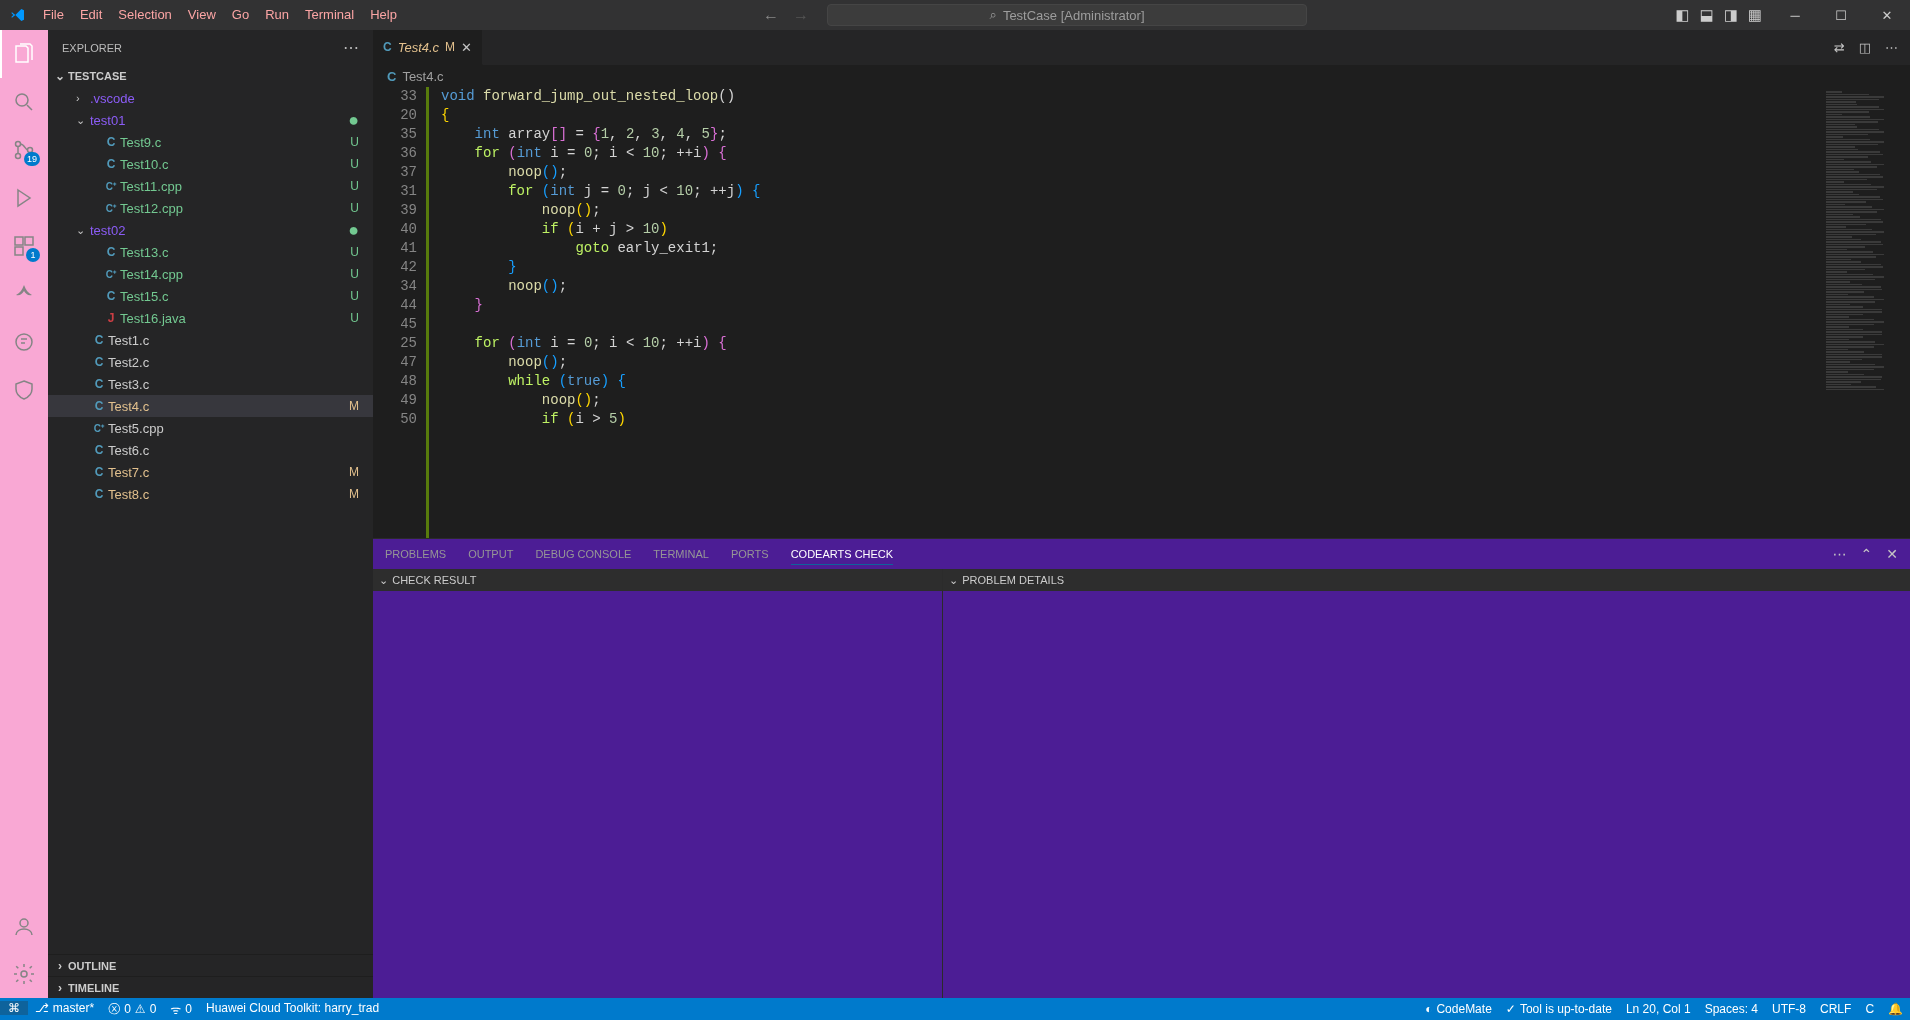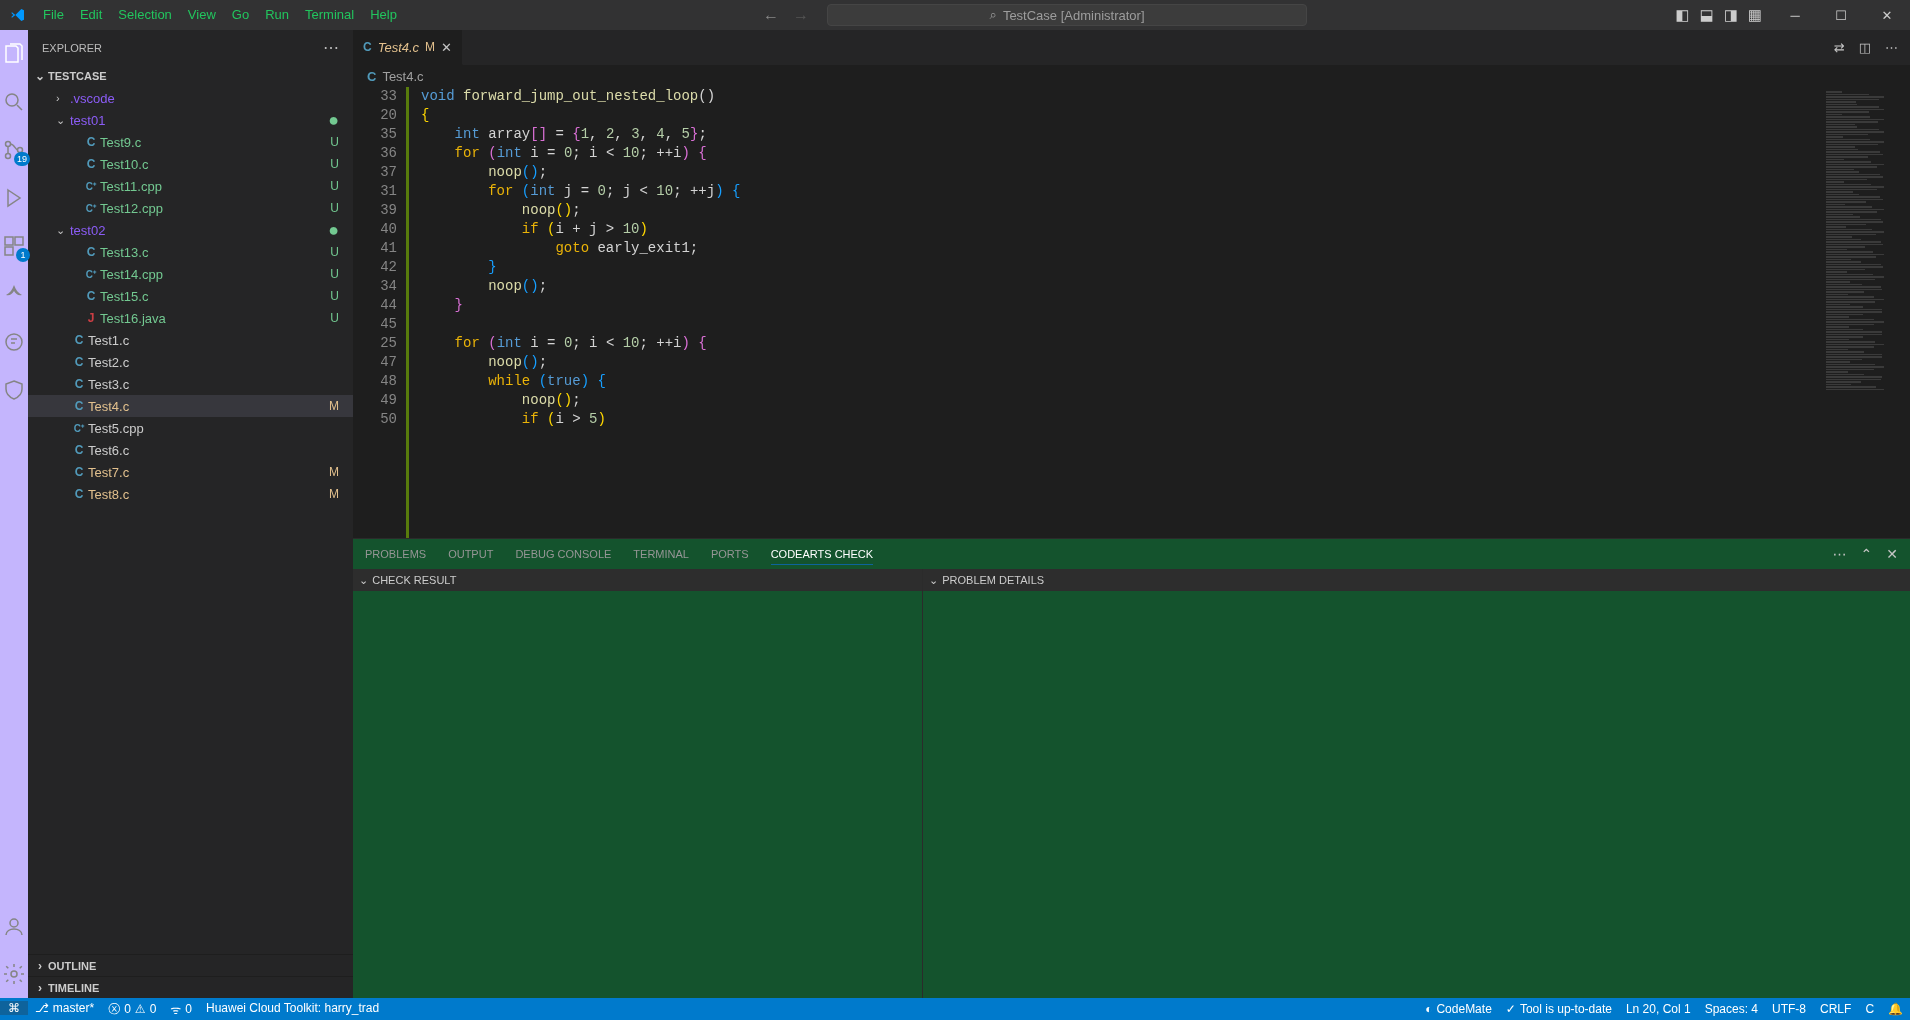--- a/index.html
+++ b/index.html
@@ -11,41 +11,41 @@
   display: flex; flex-direction: column;
 }
 .titlebar {
   height: 30px; background: #323233;
   display: flex; align-items: center;
   user-select: none;
 }
 .titlebar .logo { width: 35px; display: flex; align-items: center; justify-content: center; }
 .titlebar .logo svg { width: 16px; height: 16px; }
 .menubar { display: flex; }
-.menubar .item { padding: 0 8px; line-height: 30px; cursor: pointer; color: #22c55e; }
+.menubar .item { padding: 0 8px; line-height: 30px; cursor: pointer; color: #fca5a5; }
 .titlebar .center {
   flex: 1; display: flex; align-items: center; justify-content: center; gap: 8px;
 }
 .nav-arrows { display: flex; gap: 14px; margin-right: 10px; }
 .nav-arrows span { color: #888; cursor: pointer; font-size: 16px; }
 .command-center {
   width: 480px; height: 22px; background: #3c3c3c;
   border: 1px solid #454545; border-radius: 4px;
   display: flex; align-items: center; justify-content: center;
   color: #9d9d9d; gap: 6px;
 }
 .titlebar .right { display: flex; align-items: center; margin-left: auto; }
 .layout-icons { display: flex; gap: 10px; padding: 0 10px; color: #cccccc; }
 .layout-icons span { cursor: pointer; font-size: 15px; }
 .win-controls { display: flex; }
 .win-controls div { width: 46px; height: 30px; display: flex; align-items: center; justify-content: center; color: #ccc; cursor: pointer; }
 
 .main { flex: 1; display: flex; overflow: hidden; }
 .activitybar {
-  width: 28px; background: #c4b5fd;
+  width: 48px; background: #f9a8d4;
   display: flex; flex-direction: column;
   align-items: center;
 }
 .activitybar .ab-item {
   width: 48px; height: 48px;
   display: flex; align-items: center; justify-content: center;
   color: #858585; cursor: pointer; position: relative;
 }
 .activitybar .ab-item.active { color: #ffffff; }
 .activitybar .ab-item.active::before {
@@ -136,36 +136,36 @@
   position: relative;
 }
 .gutter .gutter-bar {
   position: absolute; right: 6px; top: 0; bottom: 0;
   width: 3px; background: #587c0c;
 }
 .code { flex: 1; line-height: 19px; white-space: pre; color: #d4d4d4; padding-left: 6px; }
 .kw { color: #569cd6; }
 .fn { color: #dcdcaa; }
 .num { color: #b5cea8; }
-.ctl { color: #eab308; }
+.ctl { color: #bef264; }
 .brace { color: #ffd700; }
 .brace2 { color: #da70d6; }
 .brace3 { color: #179fff; }
 .minimap {
   width: 90px; background: #1e1e1e;
   position: relative;
 }
 .minimap-content {
   position: absolute; top: 4px; left: 6px; right: 6px;
   display: flex; flex-direction: column; gap: 1px;
 }
 .mm-line { height: 1.5px; background: #3a3a3a; }
 
 .panel {
-  height: 460px; background: #14532d;
+  height: 460px; background: #4c1d95;
   border-top: 1px solid #2b2b2b;
   display: flex; flex-direction: column;
 }
 .panel-tabs {
   height: 30px; display: flex; align-items: center;
   padding: 0 12px; gap: 22px; color: #969696; font-size: 11px;
 }
 .panel-tabs .ptab { cursor: pointer; padding: 4px 0; }
 .panel-tabs .ptab.active { color: #ffffff; border-bottom: 1px solid #0e639c; }
 .panel-tabs .right { margin-left: auto; display: flex; gap: 14px; color: #c5c5c5; font-size: 14px; }

